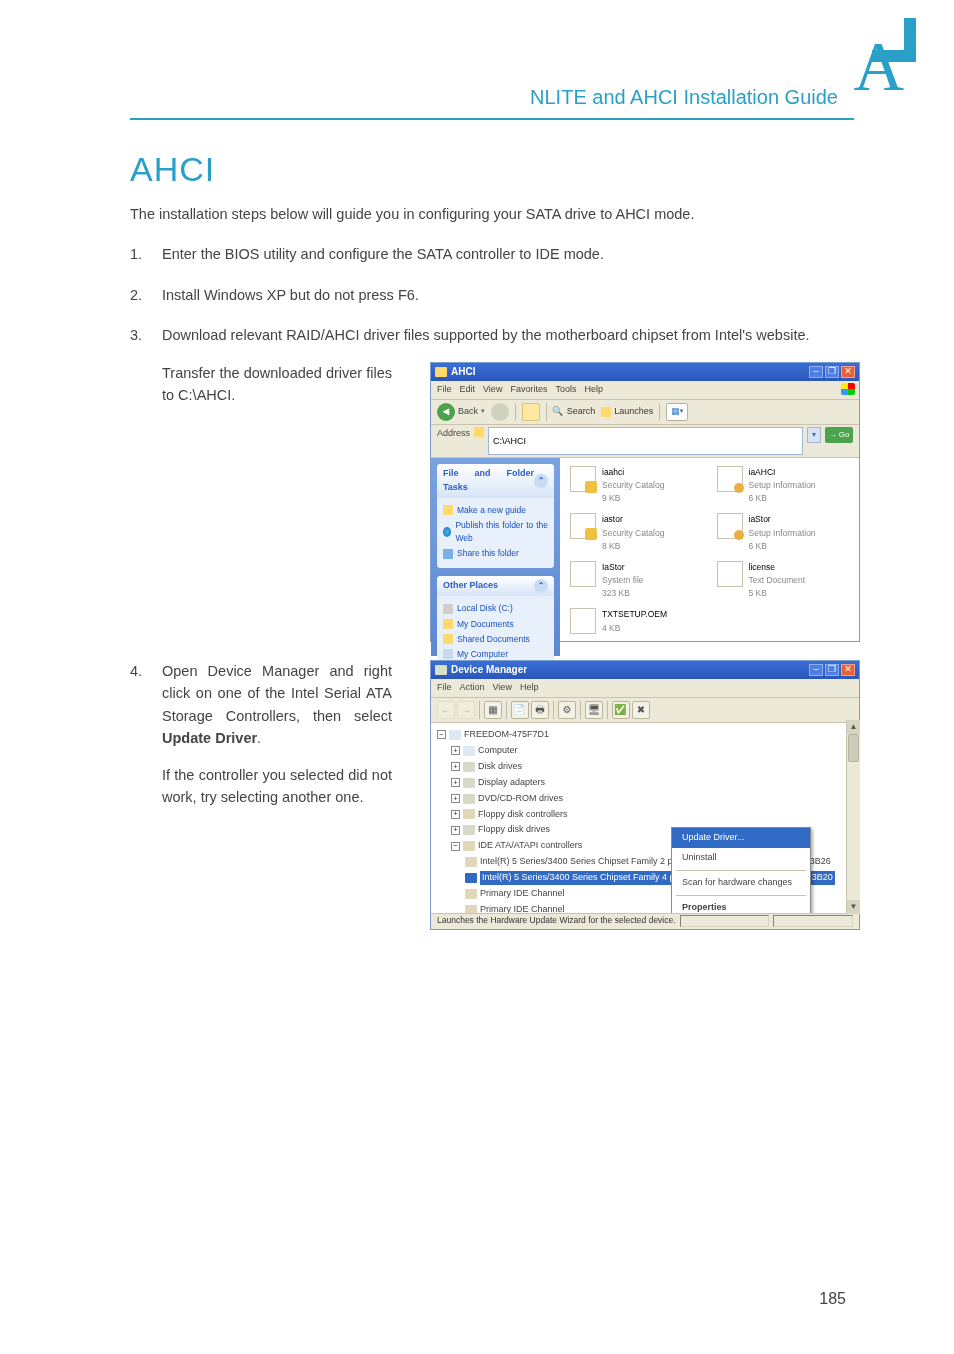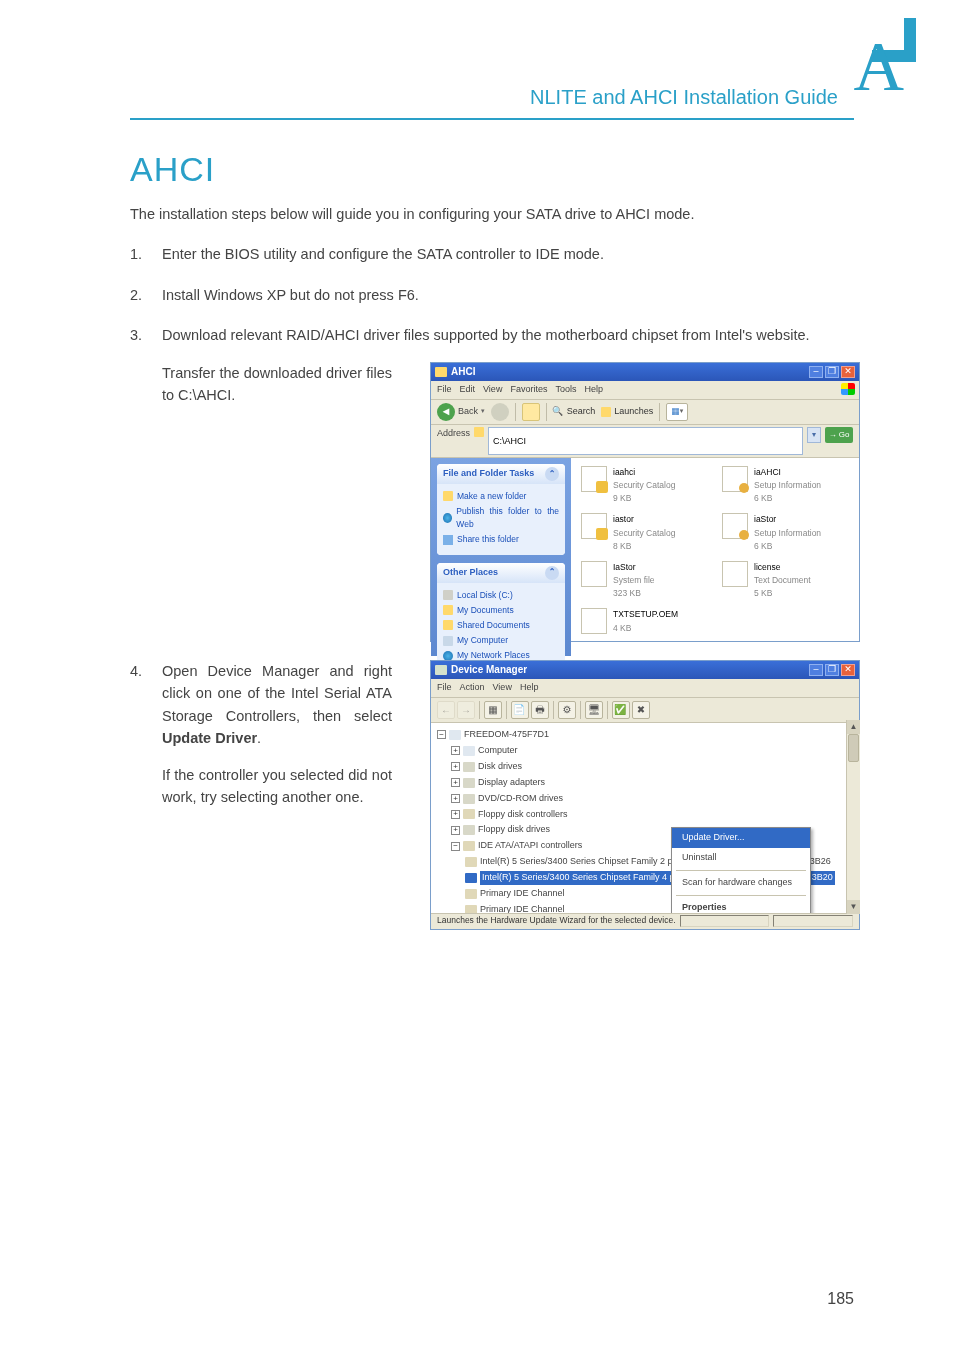--- a/index.html
+++ b/index.html
@@ -15,21 +15,21 @@
   .body { margin-top: 110px; }
   h2.ahci { color: #2aa0c8; font-size: 34px; font-weight: 400; letter-spacing: 1px; margin-bottom: 14px; }
   p.intro { font-size: 14.5px; line-height: 1.55; color: #444; margin-bottom: 18px; text-align: justify; }
   ol.steps { list-style: none; counter-reset: step; }
   ol.steps > li { position: relative; padding-left: 32px; margin-bottom: 18px; font-size: 14.5px; line-height: 1.55; color: #444; text-align: justify; }
   ol.steps > li::before { counter-increment: step; content: counter(step) "."; position: absolute; left: 0; top: 0; }
   .step-row { display: flex; gap: 38px; margin-top: 15px; }
   .step-text { flex: 0 0 230px; text-align: justify; }
   .shot { flex: 1 1 auto; }
   .strong { font-weight: bold; }
-  .pnum { position: absolute; bottom: 46px; right: 100px; font-size: 16px; color: #444; }
+  .pnum { position: absolute; bottom: 46px; right: 108px; font-size: 16px; color: #444; }
 
   
   .explorer { border: 1px solid #7a9ecb; width: 430px; height: 280px; font-size: 9px; background: #fff; }
   .titlebar { background: linear-gradient(#3a6fd8,#2b56b8); color: #fff; display: flex; align-items: center; justify-content: space-between; padding: 2px 4px; height: 18px; }
   .titlebar .t { display: flex; align-items: center; gap: 4px; font-weight: bold; font-size: 10px; }
   .titlebar .t .foldicon { width: 12px; height: 10px; background: #ffd96b; border-radius: 1px; }
   .winbtns { display: flex; gap: 2px; }
   .winbtn { width: 14px; height: 12px; background: #4f7fe0; border: 1px solid #8fb0f0; display: flex; align-items: center; justify-content: center; color: #fff; font-size: 9px; }
   .winbtn.close { background: #e8623b; border-color: #f0a090; }
   .menubar { display: flex; gap: 8px; padding: 2px 6px; background: #ece9d8; border-bottom: 1px solid #c8c4b0; position: relative; }
@@ -41,21 +41,21 @@
   .toolbar .sep { width: 1px; height: 18px; background: #c0bca8; }
   .toolbar .iconbtn { width: 18px; height: 18px; background: #ffe9a1; border: 1px solid #d8c478; border-radius: 2px; }
   .toolbar .searchg { color: #333; }
   .toolbar .foldersg { color: #333; }
   .toolbar .viewbtn { width: 22px; height: 18px; background: #fff; border: 1px solid #b8b49c; border-radius: 2px; display: flex; align-items: center; justify-content: center; color: #3b7dc8; }
   .address { display: flex; gap: 4px; padding: 2px 6px; background: #ece9d8; border-bottom: 1px solid #c8c4b0; }
   .address input { flex: 1; border: 1px solid #a0b8d8; height: 28px; font-size: 9px; padding: 0 4px; }
   .address .drop { width: 14px; height: 16px; background: #d8e4f4; border: 1px solid #a0b8d8; display: flex; align-items: center; justify-content: center; color: #4a6ea8; font-size: 8px; }
   .address .gobtn { width: 28px; height: 16px; background: #4da24d; color: #fff; border-radius: 2px; display: flex; align-items: center; justify-content: center; gap: 2px; font-size: 8px; }
   .expContent { display: flex; height: calc(100% - 18px - 18px - 24px - 20px); }
-  .leftpane { width: 140px; padding: 6px 6px 6px 6px; background: linear-gradient(#7ba3e2,#5c88d0); }
+  .leftpane { width: 129px; padding: 6px 6px 6px 6px; background: linear-gradient(#7ba3e2,#5c88d0); }
   .taskgrp { background: #fff; border-radius: 4px; margin-bottom: 8px; overflow: hidden; }
   .taskgrp .hdr { background: linear-gradient(#fff,#d6e4f8); color: #2d5fc0; font-weight: bold; padding: 3px 6px; display: flex; justify-content: space-between; align-items: center; }
   .taskgrp .hdr .chev { width: 14px; height: 14px; border-radius: 50%; background: #c9daf3; display: flex; align-items: center; justify-content: center; color: #2d5fc0; font-size: 8px; }
   .taskgrp .bod { padding: 4px 6px 6px 6px; background: #e8f0fc; }
   .taskgrp .bod a { display: flex; align-items: center; gap: 4px; color: #1a4fb8; text-decoration: none; margin: 2px 0; font-size: 8.5px; }
   .tiny { width: 10px; height: 10px; display: inline-block; }
   .tiny.folder { background: #ffd96b; border-radius: 1px; }
   .tiny.globe { background: radial-gradient(#4cb4e8,#1a6db0); border-radius: 50%; }
   .tiny.share { background: #7ab0e8; }
   .tiny.disk { background: #d0d0c8; border-radius: 1px; }
@@ -185,21 +185,21 @@
               <div class="expContent">
                 <div class="leftpane">
                   <div class="taskgrp">
                     <div class="hdr">
                         <span>File and Folder Tasks</span>
                         <span class="chev">⌃</span>
                       </div>
                     <div class="bod">
                       <a>
                           <span class="tiny folder"></span>
-                          <span>Make a new folder</span>
+                          <span>Make a new guide</span>
                         </a>
                       <a>
                           <span class="tiny globe"></span>
                           <span>Publish this folder to the Web</span>
                         </a>
                       <a>
                           <span class="tiny share"></span>
                           <span>Share this folder</span>
                         </a>
                     </div>

